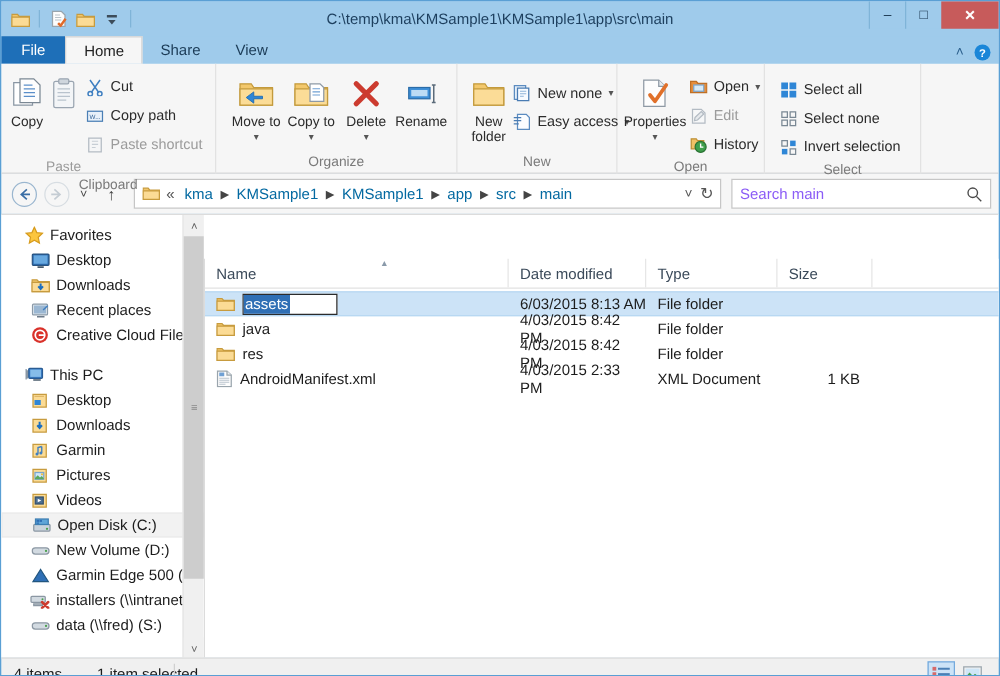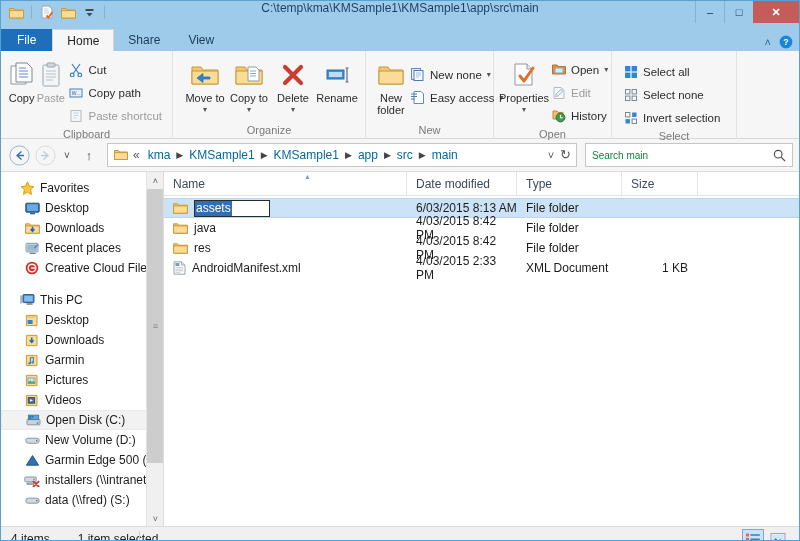--- a/index.html
+++ b/index.html
@@ -18,21 +18,21 @@
     border: 1px solid #5a9fd4;
     overflow: hidden;
   }
 
   
   .titlebar {
     position: relative;
     height: 28px;
     background: #9fcbeb;
     display: flex;
-    align-items: flex-start;
+    align-items: center;
   }
   .qat {
     display: flex;
     align-items: center;
     gap: 3px;
     padding-left: 6px;
     height: 22px;
   }
   .qat-sep {
     width: 1px; height: 14px; background: #7fb4d8; margin: 0 3px;
@@ -112,21 +112,21 @@
   }
   .bigbtn {
     width: 54px;
     display: flex; flex-direction: column; align-items: center;
     padding-top: 3px;
     font-size: 11px; color: #2b2b2b;
     text-align: center;
     line-height: 12px;
   }
   .bigbtn .glyph { height: 34px; display:flex; align-items:center; justify-content:center;}
-  .bigbtn.disabled { color: #9b9b9b; }
+  .bigbtn.disabled { color: #9b9b9b; gap: 36px; }
   .smallcol { display: flex; flex-direction: column; gap: 2px; padding-top: 4px;}
   .smallbtn {
     display: flex; align-items: center; gap: 5px;
     height: 21px;
     padding: 0 4px;
     font-size: 11.5px; color: #2b2b2b;
     white-space: nowrap;
   }
   .smallbtn.disabled { color: #9b9b9b; }
   .caret { font-size: 8px; color: #555; }
@@ -165,21 +165,21 @@
   .crumb-spacer { flex: 1; }
   .crumb-icon { width: 18px; display:flex; align-items:center; justify-content:center;}
   .searchbox {
     width: 208px; height: 24px;
     background: #ffffff;
     border: 1px solid #c6c6c6;
     margin-left: 6px;
     display: flex; align-items: center;
     padding: 0 6px;
   }
-  .searchbox .ph { flex: 1; color: #15803d; font-size: 10px; }
+  .searchbox .ph { flex: 1; color: #8b5cf6; font-size: 12px; }
 
   
   .main {
     height: 355px;
     display: flex;
     background: #fff;
     border-top: 1px solid #dcdcdc;
   }
   .nav {
     width: 162px;
@@ -223,20 +223,21 @@
     background: #cdcdcd;
     display: flex; align-items: center; justify-content: center;
     color: #8a8a8a; font-size: 9px;
   }
   .vscroll .arrow.bot { position: absolute; bottom: 0; left: 0; }
 
   .filepane {
     flex: 1;
     display: flex; flex-direction: column;
     border-left: 1px solid #dcdcdc;
+    margin-top: 35px;
   }
   .colhead {
     height: 24px;
     display: flex;
     border-bottom: 1px solid #e2e2e2;
     background: #fff;
     position: relative;
   }
   .col {
     display: flex; align-items: center;

